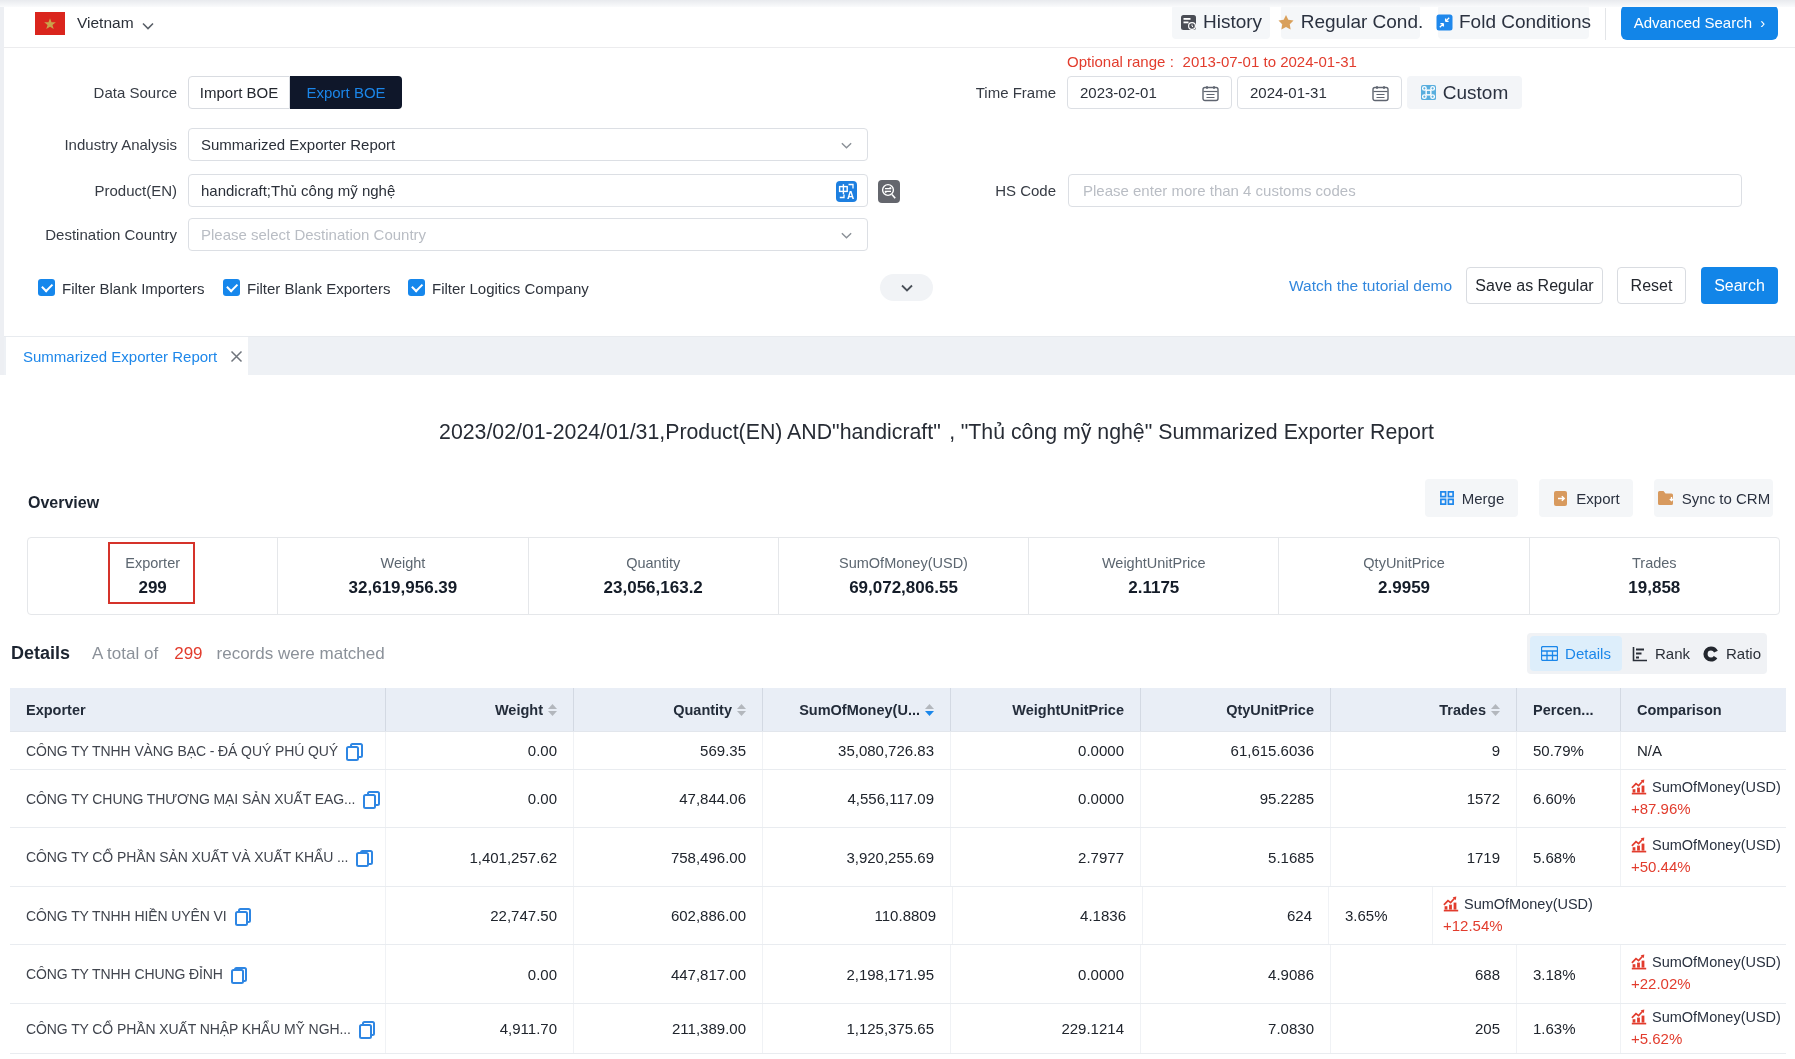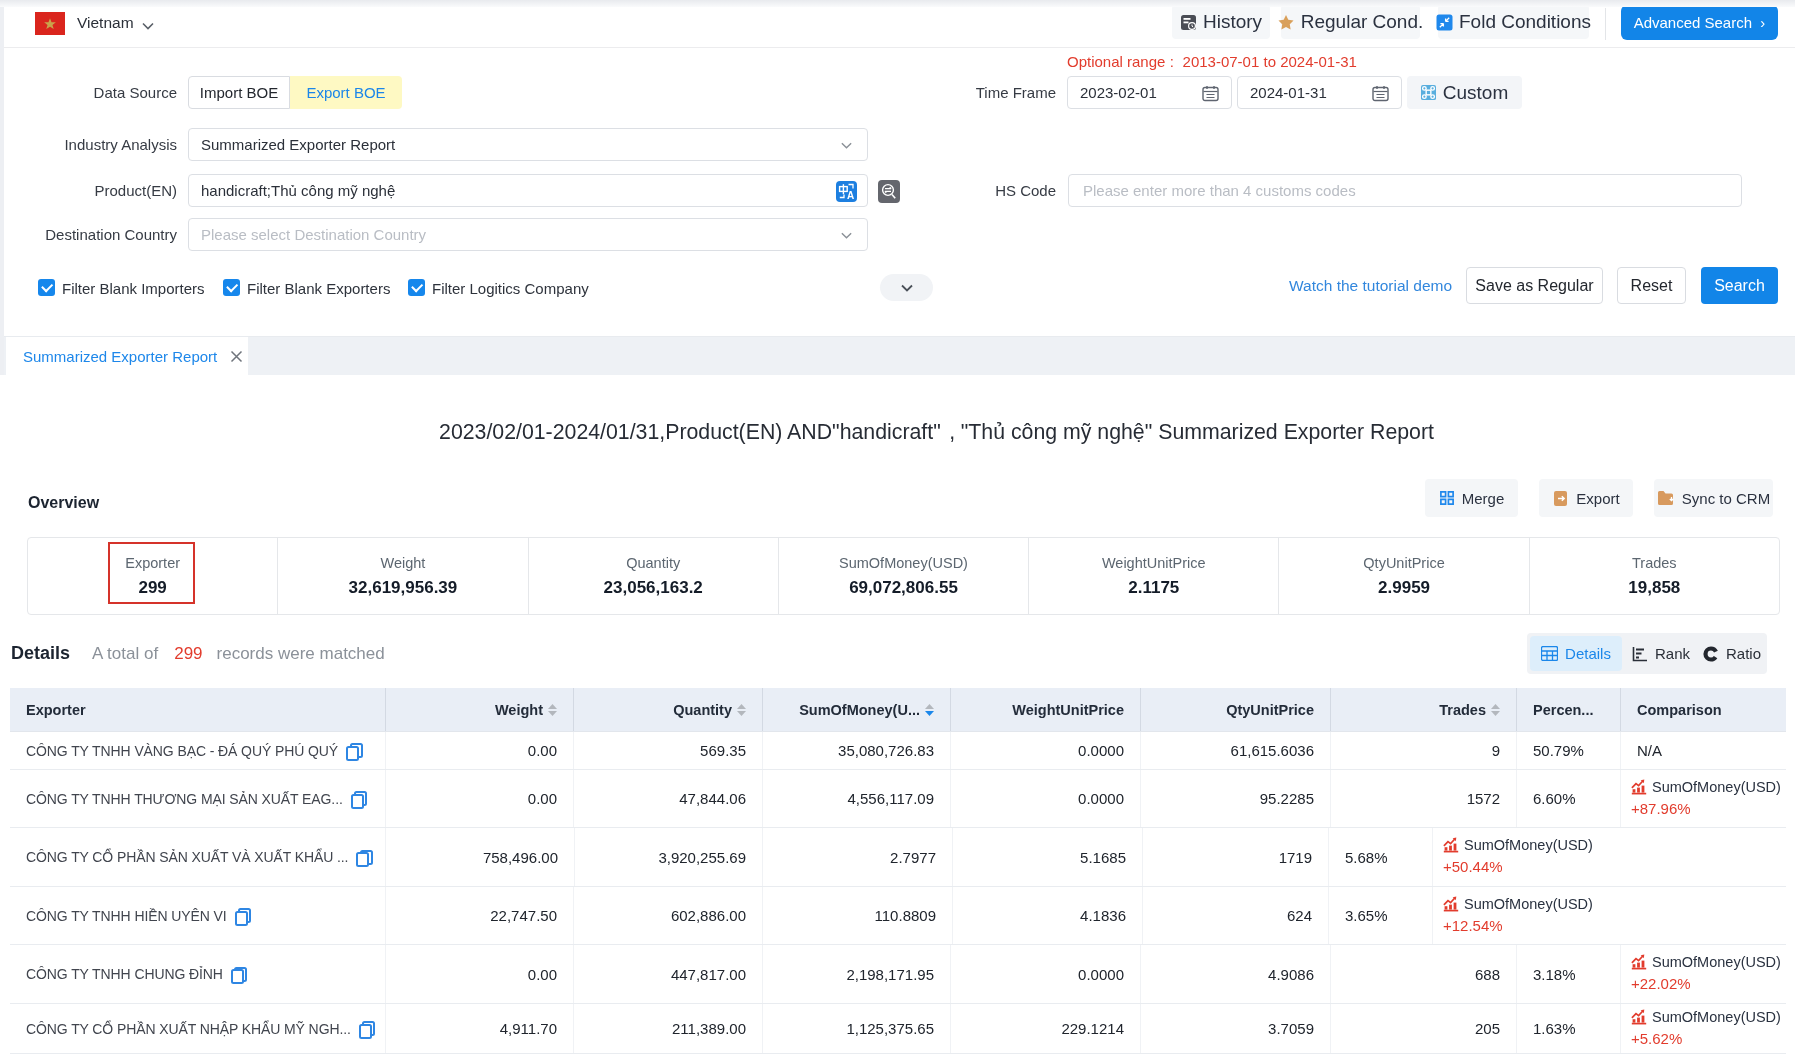--- a/index.html
+++ b/index.html
@@ -22,21 +22,21 @@
 #btn-adv { position:absolute; left:1621px; top:5px; width:157px; height:35px; background:#1285e8; border-radius:6px; color:#fff; font-size:15px; display:flex; align-items:center; justify-content:center; }
 
 
 #panel { position:absolute; left:0; top:48px; width:1795px; height:288px; background:#fff; }
 .flabel { position:absolute; font-size:15px; color:#363b44; text-align:right; }
 .inp { position:absolute; border:1px solid #dcdfe4; border-radius:4px; background:#fff; display:flex; align-items:center; font-size:15px; color:#2b3039; }
 .ph { color:#b9bdc4; }
 
 
 #ds-import { position:absolute; left:188px; top:28px; width:102px; height:33px; border:1px solid #d9dce1; border-radius:4px 0 0 4px; background:#fff; display:flex; align-items:center; justify-content:center; font-size:15px; color:#23272e; }
-#ds-export { position:absolute; left:290px; top:28px; width:112px; height:33px; border-radius:0 4px 4px 0; background:#fef9c3; display:flex; align-items:center; justify-content:center; font-size:15px; color:#1b86e9; }
+#ds-export { position:absolute; left:290px; top:28px; width:112px; height:33px; border-radius:0 4px 4px 0; background:#0f172a; display:flex; align-items:center; justify-content:center; font-size:15px; color:#1b86e9; }
 
 
 .cb { position:absolute; width:17px; height:17px; background:#1687ec; border-radius:3px; }
 .cb:after { content:""; position:absolute; left:3.5px; top:4px; width:8px; height:4.5px; border-left:2px solid #fff; border-bottom:2px solid #fff; transform:rotate(-45deg); }
 .cblabel { position:absolute; font-size:15px; color:#2e333c; }
 
 #collapse-pill { position:absolute; left:880px; top:226px; width:53px; height:27px; background:#f1f3f6; border-radius:14px; display:flex; align-items:center; justify-content:center; }
 
 
 #watch { position:absolute; left:1289px; top:229px; font-size:15.5px; color:#3287dd; }
@@ -345,21 +345,21 @@
     <div class="td c3 num">569.35</div>
     <div class="td c4 num">35,080,726.83</div>
     <div class="td c5 num">0.0000</div>
     <div class="td c6 num">61,615.6036</div>
     <div class="td c7 num">9</div>
     <div class="td c8">50.79%</div>
     <div class="td c9">N/A</div>
   </div>
   <div class="trow" style="height:58px;">
     <div class="td c1 name">
-        <span>CÔNG TY TNHH THƯƠNG MẠI SẢN XUẤT EAG...</span>
+        <span>CÔNG TY CHUNG THƯƠNG MẠI SẢN XUẤT EAG...</span>
         <i class="cpy"></i>
       </div>
     <div class="td c2 num">0.00</div>
     <div class="td c3 num">47,844.06</div>
     <div class="td c4 num">4,556,117.09</div>
     <div class="td c5 num">0.0000</div>
     <div class="td c6 num">95.2285</div>
     <div class="td c7 num">1572</div>
     <div class="td c8">6.60%</div>
     <div class="td c9 comp">
@@ -372,20 +372,21 @@
             <path d="M9.7 1.2l3.6-0.6-0.5 3.6z" fill="#e23c2d"></path>
           </svg>SumOfMoney(USD)</span>
         <span class="l2">+87.96%</span>
       </div>
   </div>
   <div class="trow" style="height:59px;">
     <div class="td c1 name">
         <span>CÔNG TY CỔ PHẦN SẢN XUẤT VÀ XUẤT KHẨU ...</span>
         <i class="cpy"></i>
       </div>
+    <div class="td c2 num">1,401,257.62</div>
     <div class="td c3 num">758,496.00</div>
     <div class="td c4 num">3,920,255.69</div>
     <div class="td c5 num">2.7977</div>
     <div class="td c6 num">5.1685</div>
     <div class="td c7 num">1719</div>
     <div class="td c8">5.68%</div>
     <div class="td c9 comp">
         <span class="l1"><svg width="16" height="16" viewBox="0 0 16 16" style="flex:none">
             <path d="M0.8 14.6h14.4" stroke="#e23c2d" stroke-width="1.7" fill="none"></path>
             <rect x="1.6" y="10.2" width="2.8" height="3.4" fill="#e23c2d"></rect>
@@ -446,21 +447,21 @@
   </div>
   <div class="trow" style="height:50px;">
     <div class="td c1 name">
         <span>CÔNG TY CỔ PHẦN XUẤT NHẬP KHẨU MỸ NGH...</span>
         <i class="cpy"></i>
       </div>
     <div class="td c2 num">4,911.70</div>
     <div class="td c3 num">211,389.00</div>
     <div class="td c4 num">1,125,375.65</div>
     <div class="td c5 num">229.1214</div>
-    <div class="td c6 num">3.7059</div>
+    <div class="td c6 num">7.0830</div>
     <div class="td c7 num">205</div>
     <div class="td c8">1.63%</div>
     <div class="td c9 comp">
         <span class="l1"><svg width="16" height="16" viewBox="0 0 16 16" style="flex:none">
             <path d="M0.8 14.6h14.4" stroke="#e23c2d" stroke-width="1.7" fill="none"></path>
             <rect x="1.6" y="10.2" width="2.8" height="3.4" fill="#e23c2d"></rect>
             <rect x="6.1" y="8.6" width="2.8" height="5" fill="#e23c2d"></rect>
             <rect x="10.6" y="6.6" width="2.8" height="7" fill="#e23c2d"></rect>
             <path d="M0.9 8.8L5 4.6l2.6 2L11.8 2" stroke="#e23c2d" stroke-width="1.7" fill="none"></path>
             <path d="M9.7 1.2l3.6-0.6-0.5 3.6z" fill="#e23c2d"></path>

